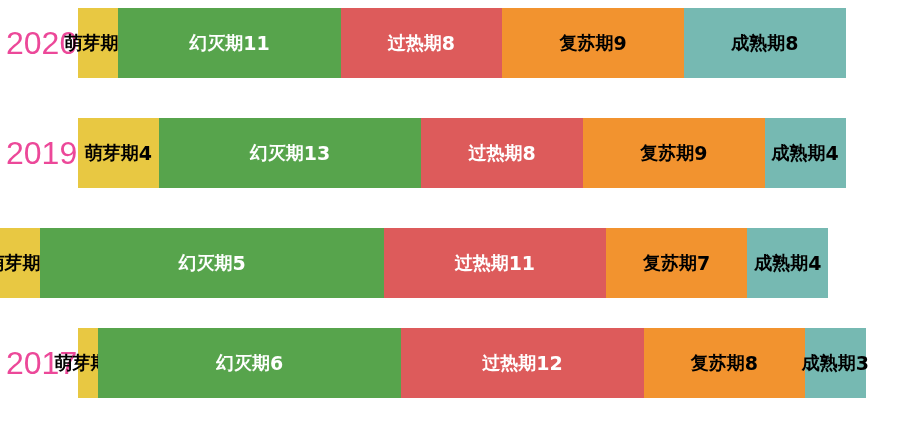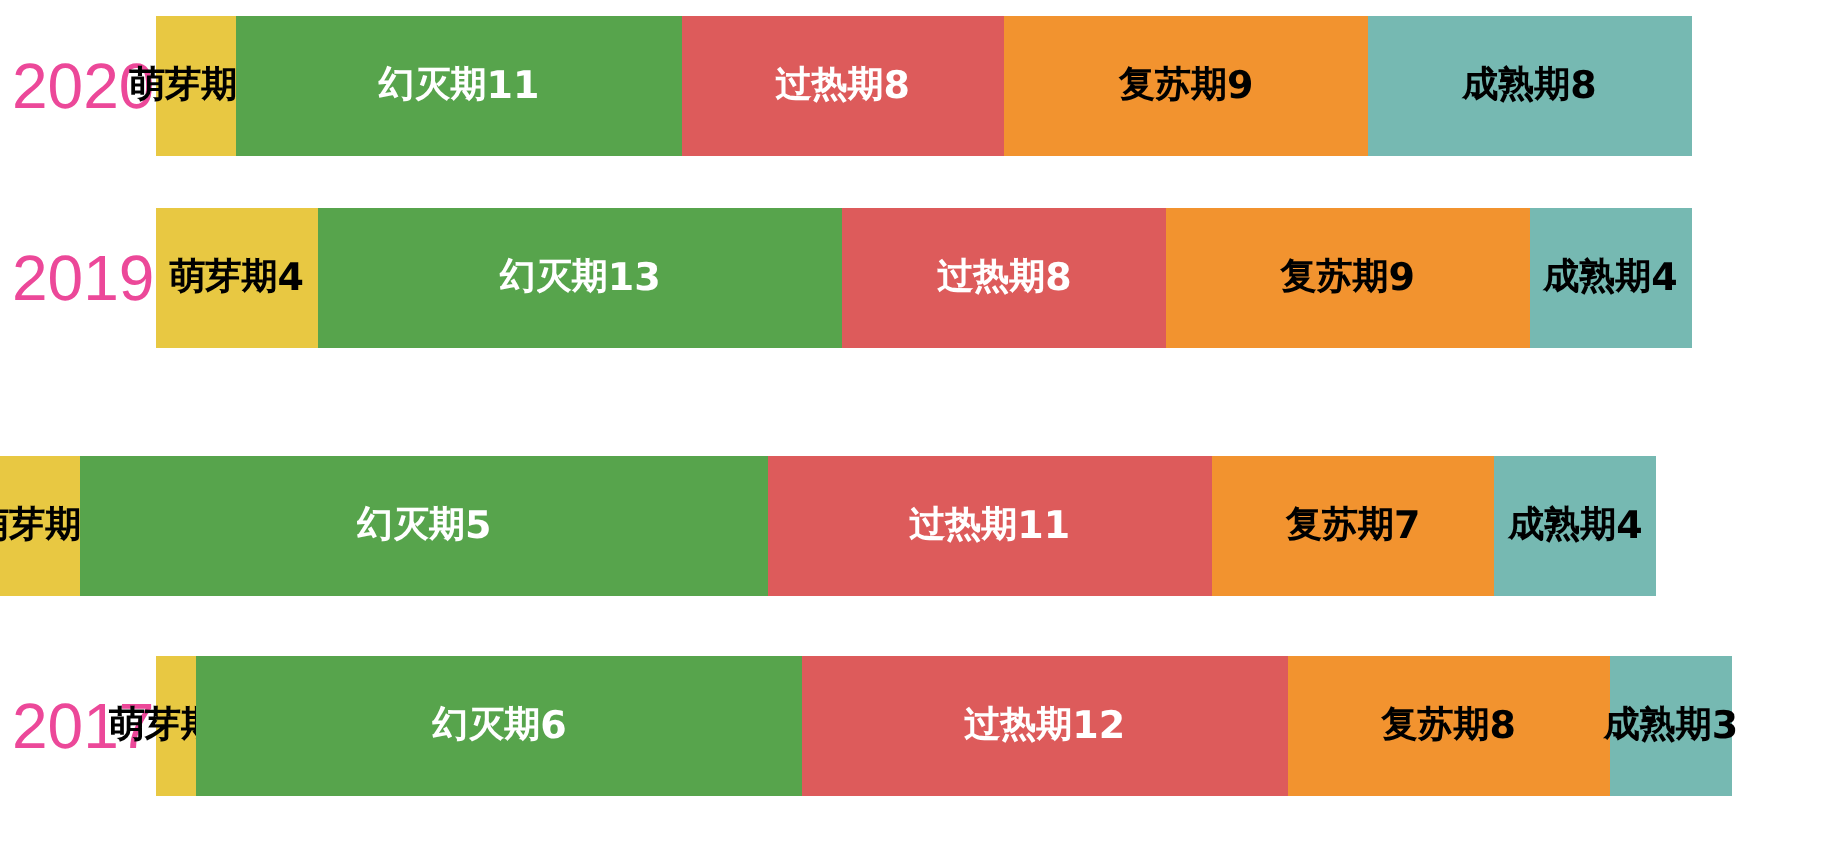--- a/index.html
+++ b/index.html
@@ -101,21 +101,21 @@
         <div class="segment text-dark" style="width: 181.8px; background: rgb(242, 147, 47);">
           <div class="seg-name">复苏期</div>
           <div class="seg-value">9</div>
         </div>
         <div class="segment text-dark" style="width: 161.6px; background: rgb(118, 185, 178);">
           <div class="seg-name">成熟期</div>
           <div class="seg-value">8</div>
         </div>
       </div>
     </div>
-    <div class="bar-row" style="top: 104px; height: 70px; border-radius: 14px;">
+    <div class="bar-row" style="top: 118px; height: 70px; border-radius: 14px;">
       <div class="year-label">2019</div>
       <div class="bar-track">
         <div class="segment text-dark" style="width: 80.8px; background: rgb(232, 200, 66);">
           <div class="seg-name">萌芽期</div>
           <div class="seg-value">4</div>
         </div>
         <div class="segment text-light" style="width: 262.6px; background: rgb(87, 164, 76);">
           <div class="seg-name">幻灭期</div>
           <div class="seg-value">13</div>
         </div>

